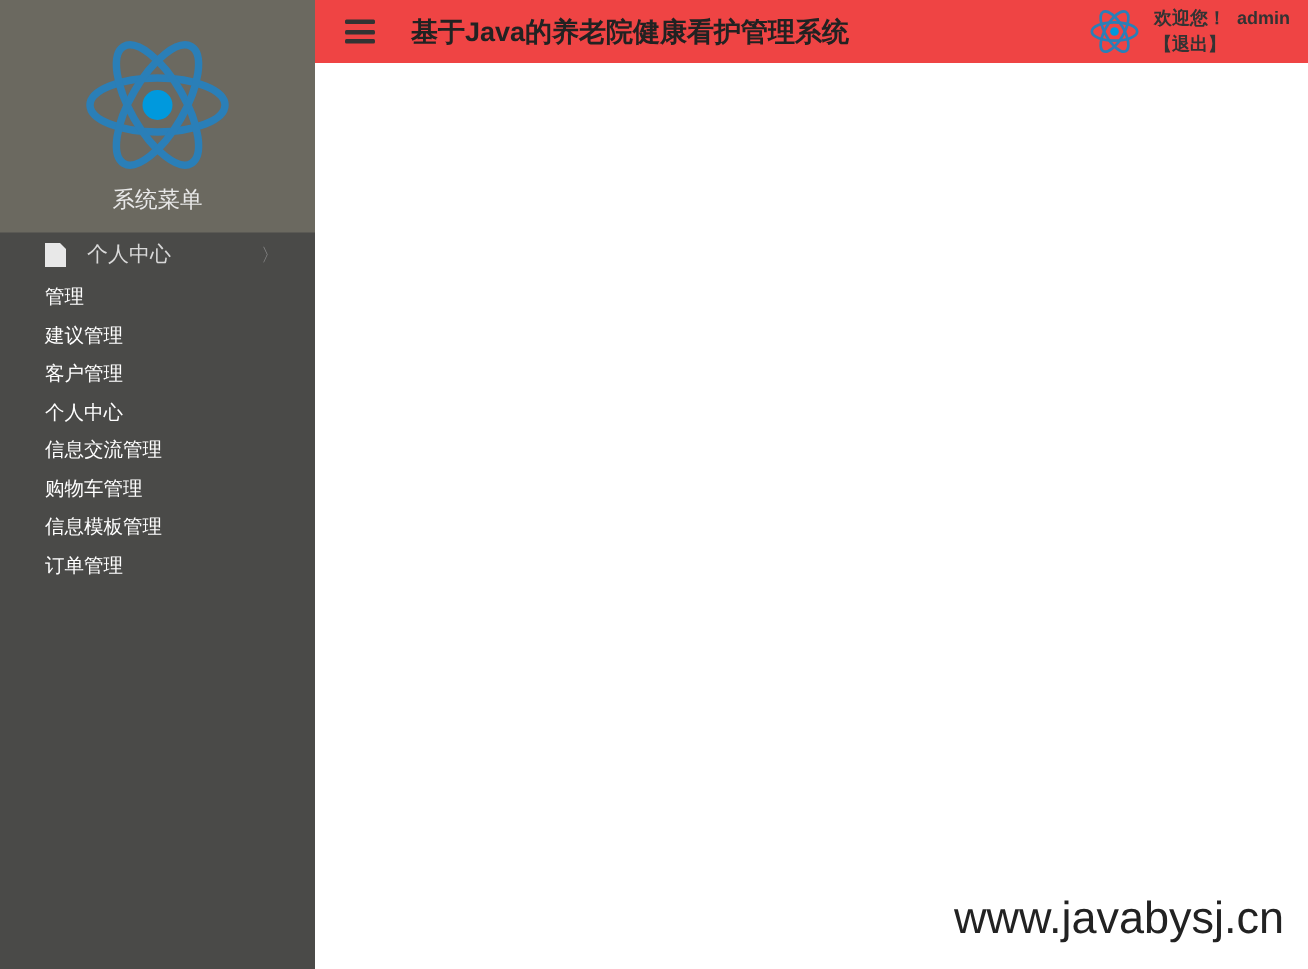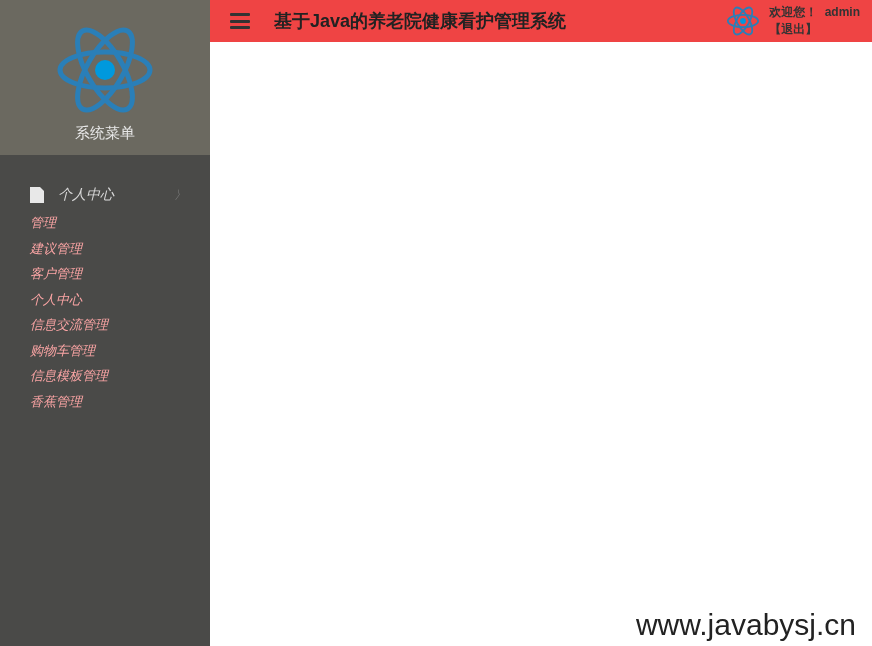--- a/index.html
+++ b/index.html
@@ -36,22 +36,20 @@
       width: 100px;
       height: 100px;
     }
     .sidebar-title {
       color: #e8e8e8;
       font-size: 15px;
       margin-top: 4px;
       font-weight: normal;
     }
     .sidebar-menu {
-      padding-top: 25px;
-      font-style: italic;
     }
     .menu-item-parent {
       display: flex;
       align-items: center;
       padding: 6px 30px;
       color: #d8d8d8;
       font-size: 14px;
       cursor: pointer;
       position: relative;
     }
@@ -74,21 +72,21 @@
       border-color: transparent #4a4a48 transparent transparent;
     }
     .menu-item-parent .chevron {
       position: absolute;
       right: 24px;
       color: #888;
       font-size: 12px;
     }
     .menu-item {
       padding: 3px 30px;
-      color: #fca5a5;
+      color: #ffffff;
       font-size: 13px;
       cursor: pointer;
       line-height: 1.5;
     }
     .topbar {
       position: absolute;
       left: 210px;
       top: 0;
       right: 0;
       height: 42px;
@@ -148,21 +146,21 @@
       position: absolute;
       left: 210px;
       top: 42px;
       right: 0;
       bottom: 0;
       background: #fff;
     }
     .watermark {
       position: absolute;
       right: 16px;
-      bottom: 4px;
+      bottom: 16px;
       font-size: 30px;
       color: #222;
       font-family: Arial, sans-serif;
     }
   </style>
 </head>
 <body>
 
 <div class="sidebar">
   <div class="sidebar-header">
@@ -182,21 +180,21 @@
       <span>个人中心</span>
       <span class="chevron">〉</span>
     </div>
     <div class="menu-item">管理</div>
     <div class="menu-item">建议管理</div>
     <div class="menu-item">客户管理</div>
     <div class="menu-item">个人中心</div>
     <div class="menu-item">信息交流管理</div>
     <div class="menu-item">购物车管理</div>
     <div class="menu-item">信息模板管理</div>
-    <div class="menu-item">香蕉管理</div>
+    <div class="menu-item">订单管理</div>
   </div>
 </div>
 
 <div class="topbar">
   <div class="hamburger">
     <span></span>
       <span></span>
       <span></span>
   </div>
   <div class="app-title">基于Java的养老院健康看护管理系统</div>

